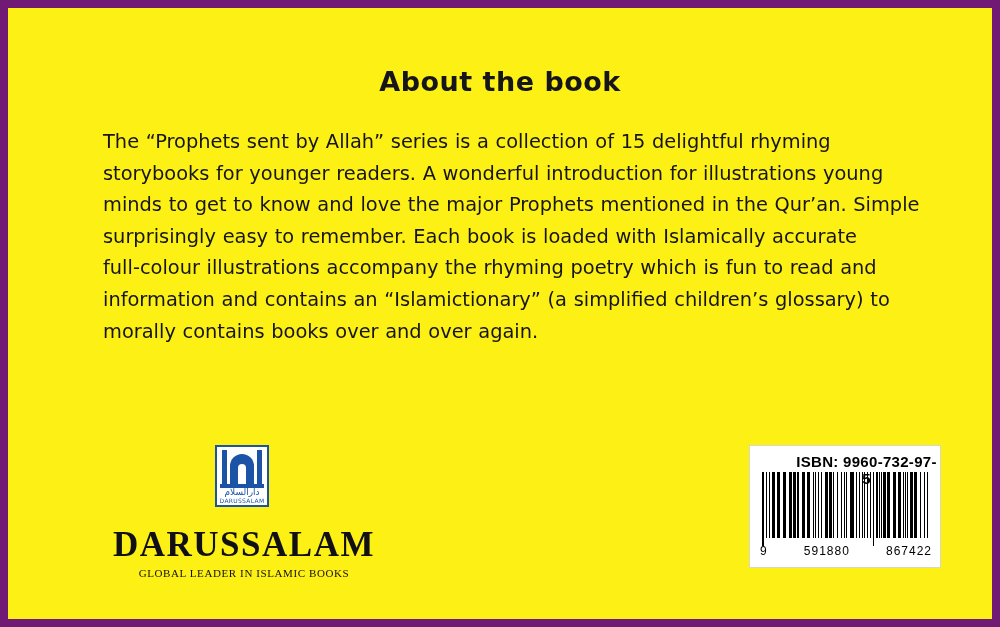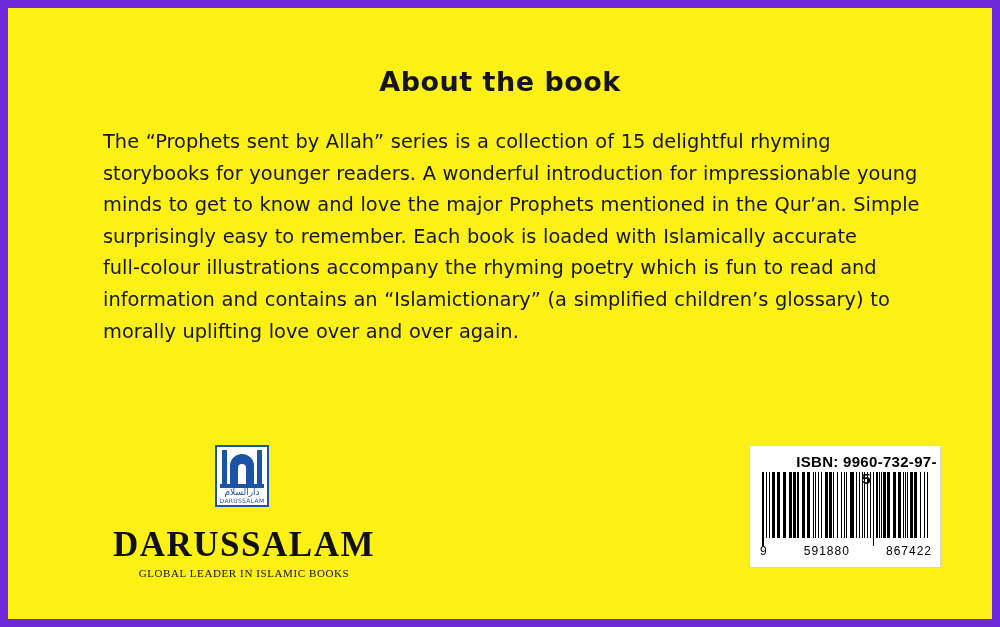--- a/index.html
+++ b/index.html
@@ -10,21 +10,21 @@
   body {
     width: 1000px;
     height: 627px;
     overflow: hidden;
     font-family: "Liberation Sans", sans-serif;
   }
   #page {
     position: relative;
     width: 1000px;
     height: 627px;
-    background: #6d28d9;
+    background: #701a75;
     text-decoration: underline;
   }
   #cover {
     position: absolute;
     left: 8px;
     top: 8px;
     width: 984px;
     height: 611px;
     background: #fdf014;
     overflow: hidden;
@@ -209,26 +209,26 @@
 </head>
 <body>
 
 <div id="page">
   <div id="cover">
 
     <div id="heading">About the book</div>
 
     <div id="blurb">
       <div>The “Prophets sent by Allah” series is a collection of 15 delightful rhyming</div>
-      <div>storybooks for younger readers. A wonderful introduction for impressionable young</div>
+      <div>storybooks for younger readers. A wonderful introduction for illustrations young</div>
       <div>minds to get to know and love the major Prophets mentioned in the Qur’an. Simple</div>
       <div>surprisingly easy to remember. Each book is loaded with Islamically accurate</div>
       <div>full-colour illustrations accompany the rhyming poetry which is fun to read and</div>
       <div>information and contains an “Islamictionary” (a simplified children’s glossary) to</div>
-      <div class="last-line">morally uplifting love over and over again.</div>
+      <div class="last-line">morally contains books over and over again.</div>
     </div>
 
     <div id="publisher">
       <div id="logo-mark">
         <div class="frame"></div>
         <div class="minaret-l"></div>
         <div class="minaret-r"></div>
         <div class="arch"></div>
         <div class="base"></div>
         <div class="arabic">دارالسلام</div>

